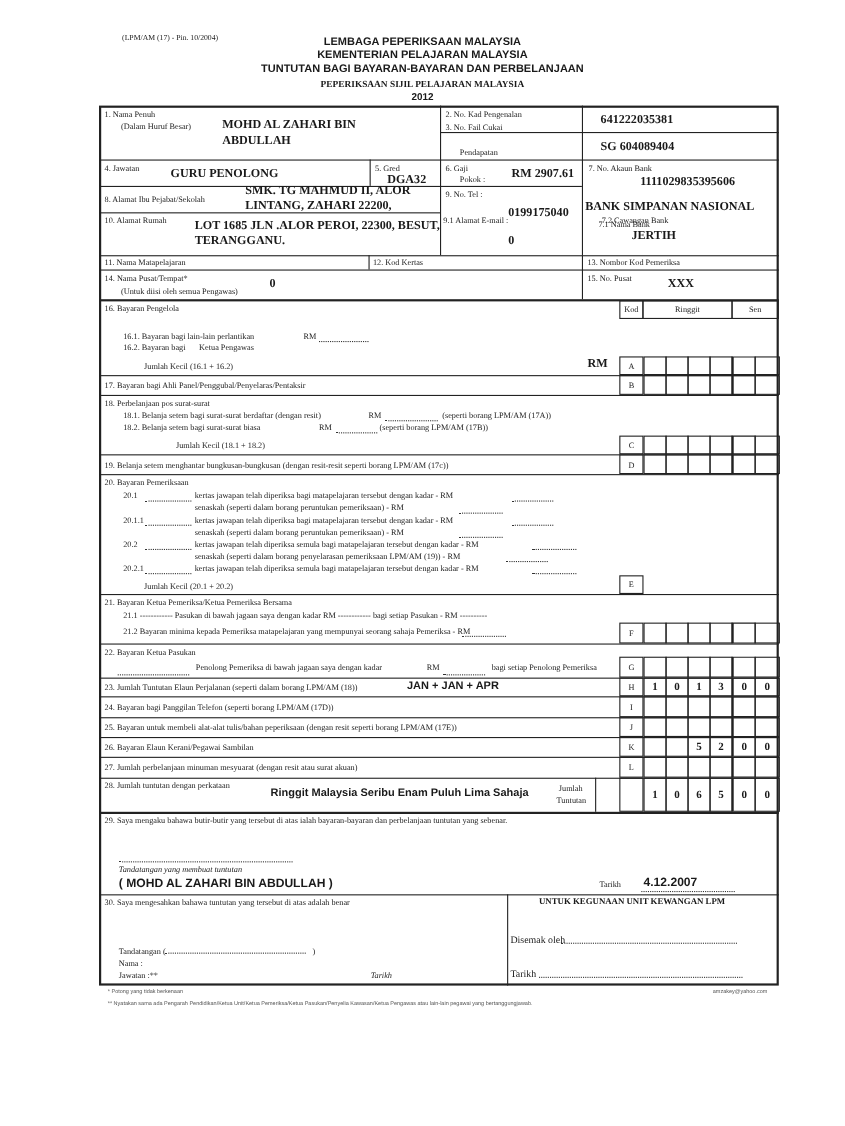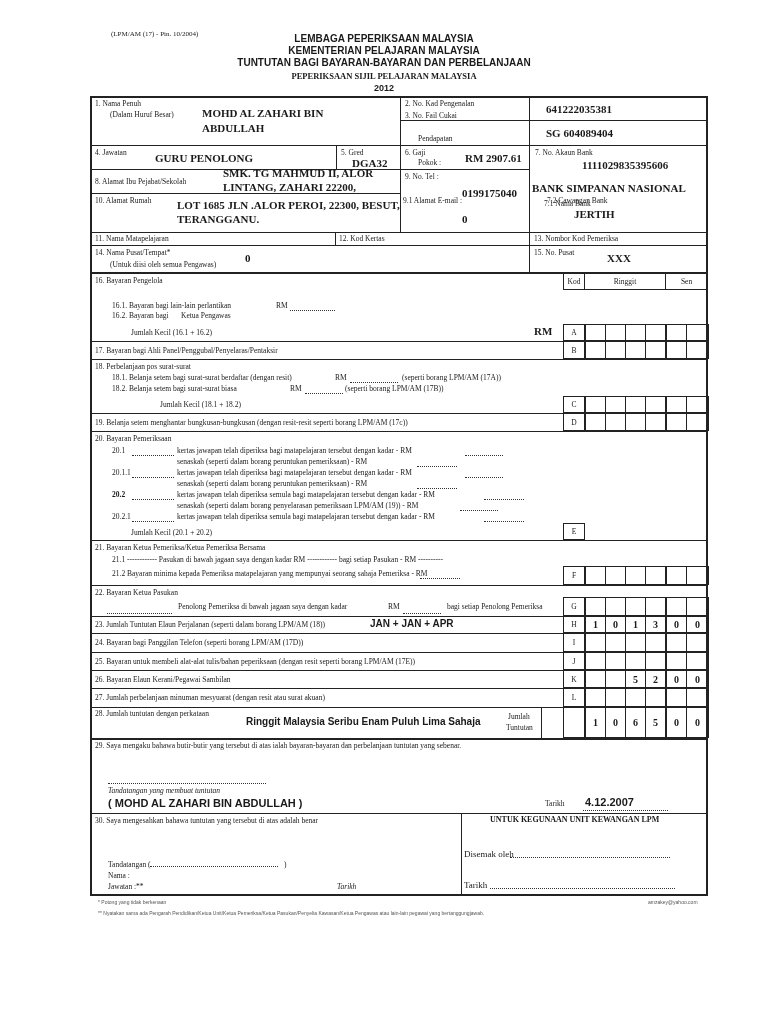--- a/index.html
+++ b/index.html
@@ -138,21 +138,21 @@
 <div class="lbl" style="left:177px;top:457px;">senaskah (seperti dalam borang peruntukan pemeriksaan)   -          RM</div>
 <div class="dots" style="left:417px;top:466px;width:40px;"></div>
 
 <div class="lbl" style="left:112px;top:468px;">20.1.1</div>
 <div class="dots" style="left:132px;top:477px;width:42px;"></div>
 <div class="lbl" style="left:177px;top:468px;">kertas jawapan telah diperiksa bagi matapelajaran tersebut dengan kadar   -        RM</div>
 <div class="dots" style="left:465px;top:477px;width:38px;"></div>
 <div class="lbl" style="left:177px;top:479px;">senaskah (seperti dalam borang peruntukan pemeriksaan)   -          RM</div>
 <div class="dots" style="left:417px;top:488px;width:40px;"></div>
 
-<div class="lbl" style="left:112px;top:490px;font-weight:bold;">20.2</div>
+<div class="lbl" style="left:112px;top:490px;">20.2</div>
 <div class="dots" style="left:132px;top:499px;width:42px;"></div>
 <div class="lbl" style="left:177px;top:490px;">kertas jawapan telah diperiksa semula bagi matapelajaran tersebut dengan kadar   -        RM</div>
 <div class="dots" style="left:484px;top:499px;width:40px;"></div>
 <div class="lbl" style="left:177px;top:501px;">senaskah (seperti dalam borang penyelarasan pemeriksaan LPM/AM (19))   -        RM</div>
 <div class="dots" style="left:460px;top:510px;width:38px;"></div>
 
 <div class="lbl" style="left:112px;top:512px;">20.2.1</div>
 <div class="dots" style="left:132px;top:521px;width:42px;"></div>
 <div class="lbl" style="left:177px;top:512px;">kertas jawapan telah diperiksa semula bagi matapelajaran tersebut dengan kadar   -        RM</div>
 <div class="dots" style="left:484px;top:521px;width:40px;"></div>

